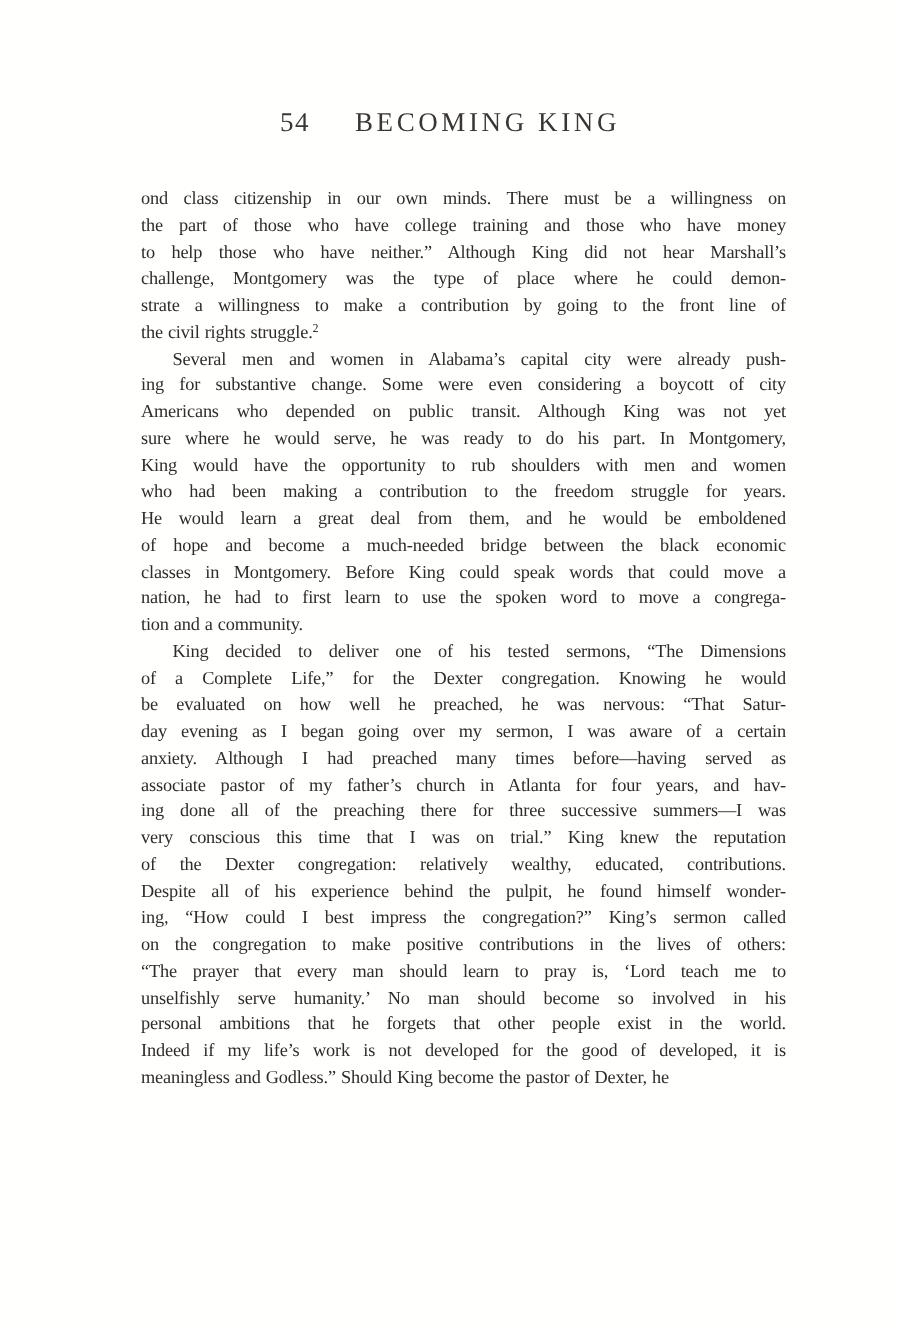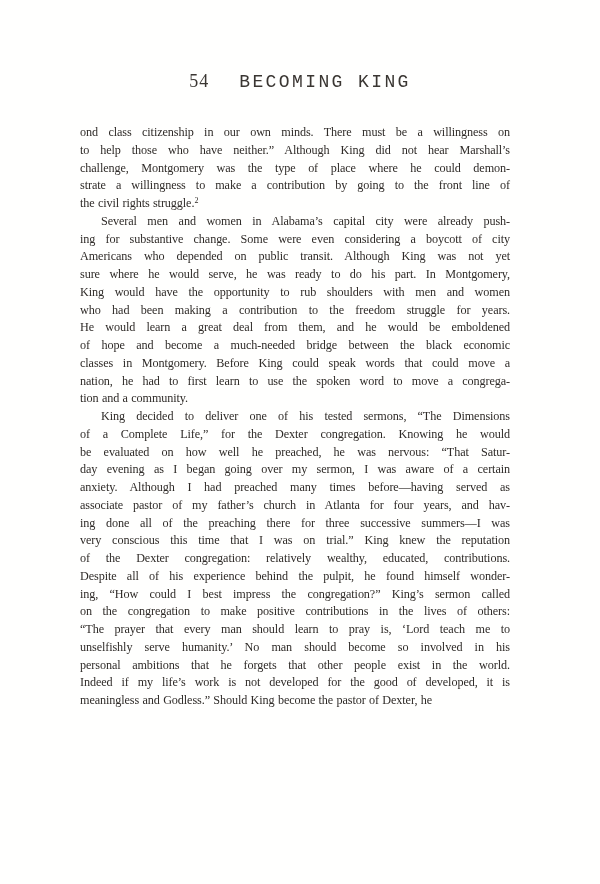--- a/index.html
+++ b/index.html
@@ -26,25 +26,24 @@
     align-items: baseline;
     font-size: 18px;
     color: #3a3632;
   }
   .running-head .pagenum {
     margin-right: 30px;
     letter-spacing: 1px;
   }
   .running-head .title {
     letter-spacing: 2.4px;
-    font-family: Liberation Mono, monospace;
   }
   .text-block {
     position: absolute;
-    left: 80px;
+    left: 94px;
     top: 124px;
     width: 430px;
     font-size: 12.2px;
     line-height: 17.75px;
     letter-spacing: -0.1px;
   }
   .para { margin: 0; }
   .line {
     text-align: justify;
     text-align-last: justify;
@@ -68,20 +67,21 @@
 <body>
 
 <div class="page">
   <div class="running-head">
     <span class="pagenum">54</span>
     <span class="title">BECOMING KING</span>
   </div>
   <div class="text-block">
       <div class="para">
         <div class="line">ond class citizenship in our own minds. There must be a willingness on</div>
+        <div class="line">the part of those who have college training and those who have money</div>
         <div class="line">to help those who have neither.” Although King did not hear Marshall’s</div>
         <div class="line">challenge, Montgomery was the type of place where he could demon-</div>
         <div class="line">strate a willingness to make a contribution by going to the front line of</div>
         <div class="line last">the civil rights struggle.<sup>2</sup></div>
       </div>
       <div class="para">
         <div class="line first">Several men and women in Alabama’s capital city were already push-</div>
         <div class="line">ing for substantive change. Some were even considering a boycott of city</div>
         <div class="line">Americans who depended on public transit. Although King was not yet</div>
         <div class="line">sure where he would serve, he was ready to do his part. In Montgomery,</div>

